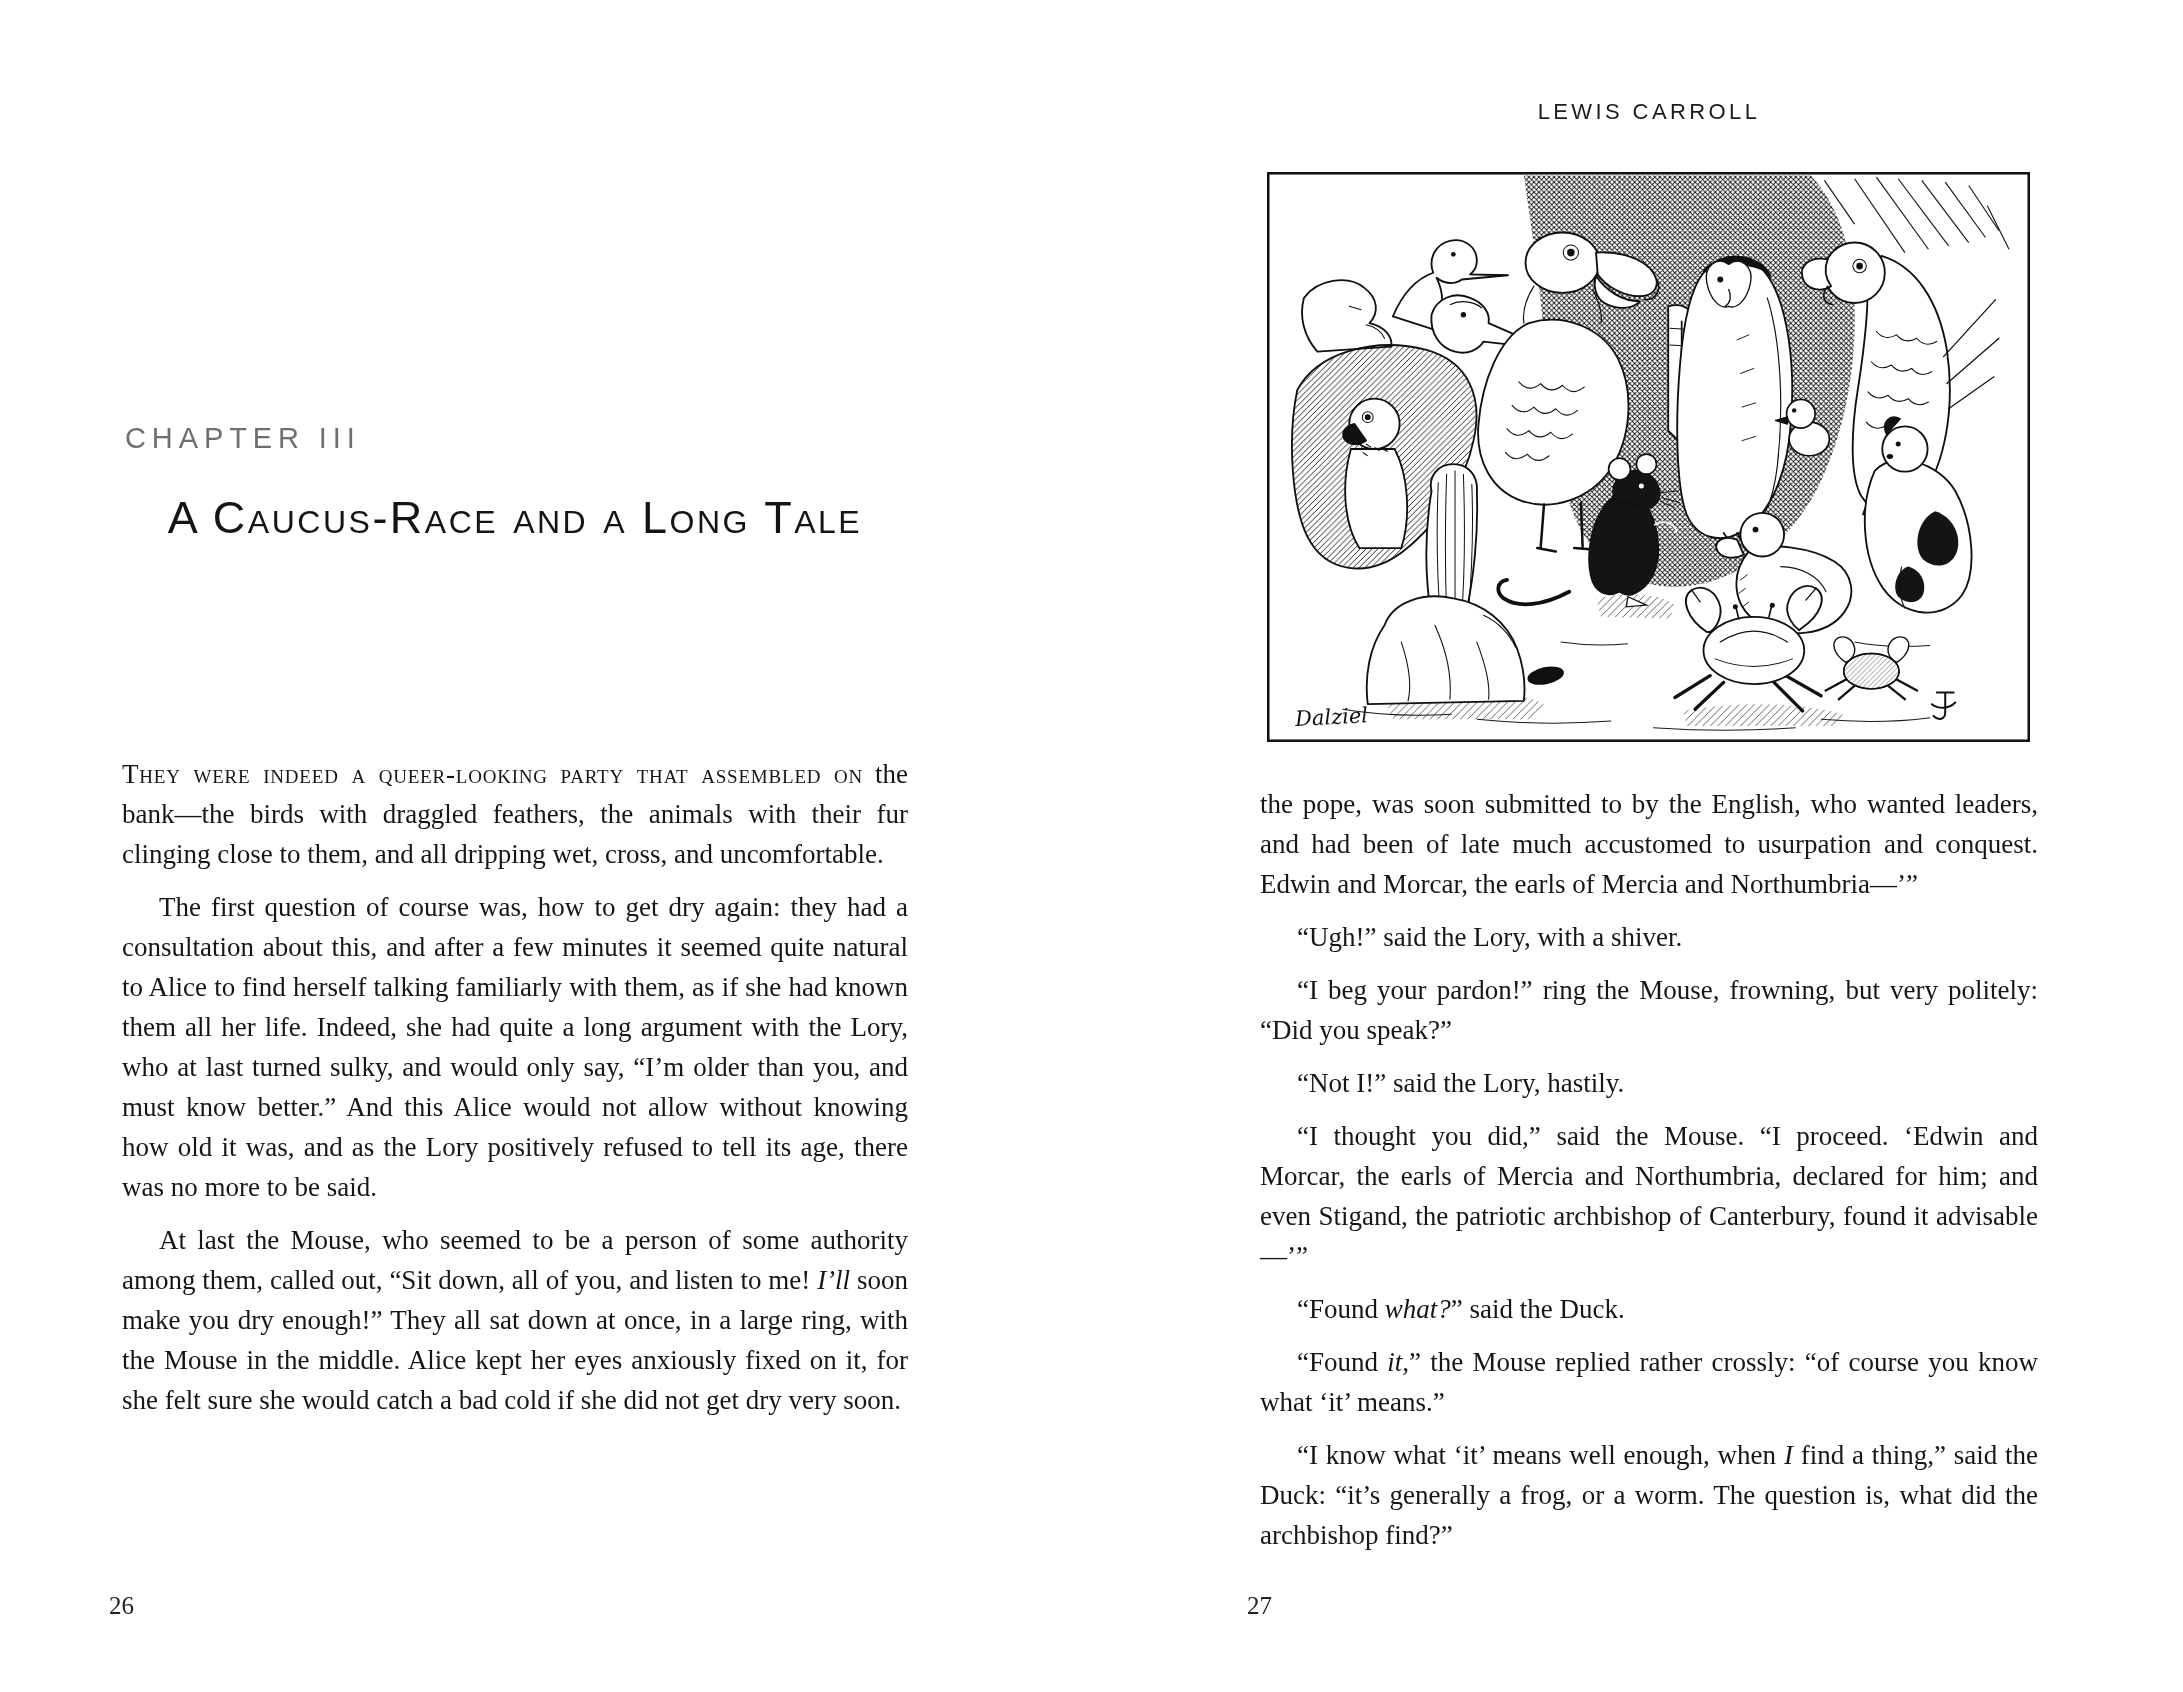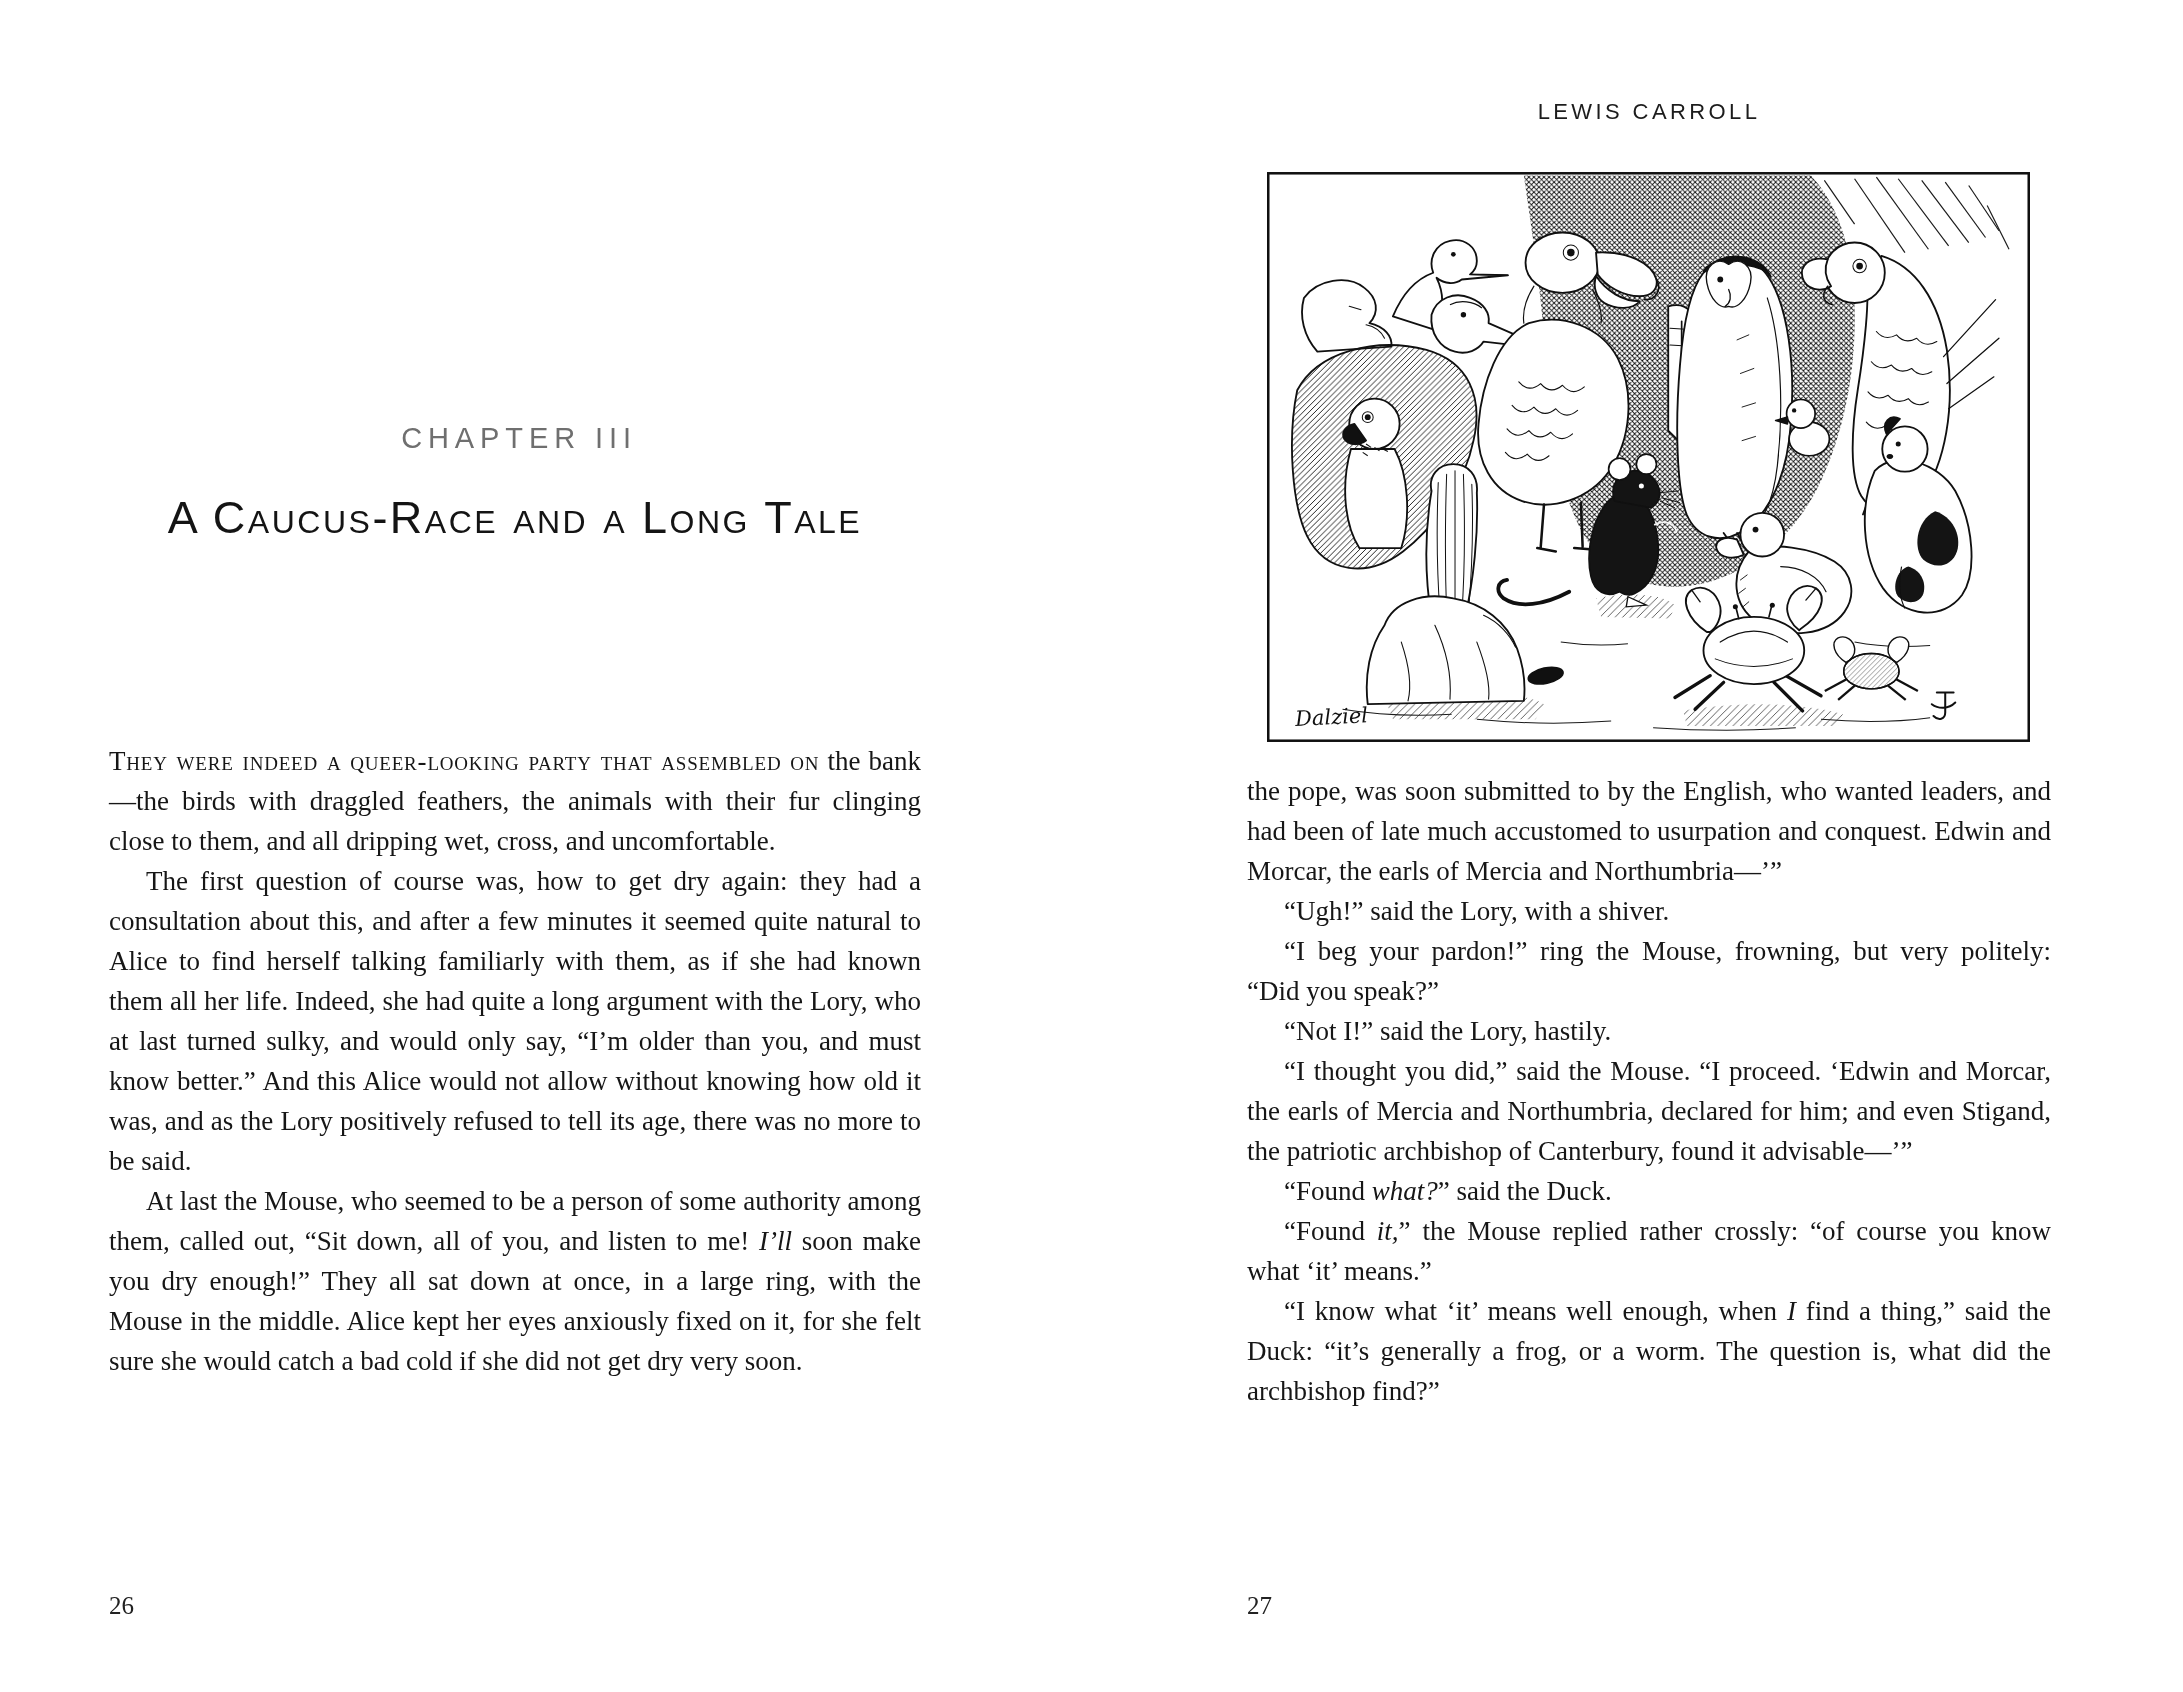--- a/index.html
+++ b/index.html
@@ -19,23 +19,23 @@
     position: absolute;
     top: 0;
     height: 1692px;
   }
   .page-left  { left: 109px;  width: 812px; }
   .page-right { left: 1247px; width: 804px; }
 
   .chapter-label {
     position: absolute;
     top: 422px;
-    left: 4px;
-    width: 100%;
-    text-align: center;
+    left: 16px;
+    width: 100%;
+    text-align: left;
     font-family: "Liberation Sans", sans-serif;
     font-size: 29px;
     letter-spacing: 5.9px;
     color: #6f6f6f;
     white-space: nowrap;
   }
   .chapter-title {
     position: absolute;
     top: 492px;
     left: 0;
@@ -64,21 +64,21 @@
     position: absolute;
     left: 0;
     width: 100%;
     text-align: justify;
     font-size: 27px;
     line-height: 40px;
     color: #161616;
   }
   .body-left  { top: 741px; }
   .body-right { top: 771px; }
-  .para { margin: 0; text-indent: 37px; }
+  .para { margin: 13px; text-indent: 37px; }
   .para.noindent { text-indent: 0; }
   .para.cont { text-align-last: justify; }
   .lead-caps { font-variant: small-caps; letter-spacing: 0.8px; }
   em { font-style: italic; }
 
   .page-number {
     position: absolute;
     top: 1592px;
     left: 0;
     width: 100%;

